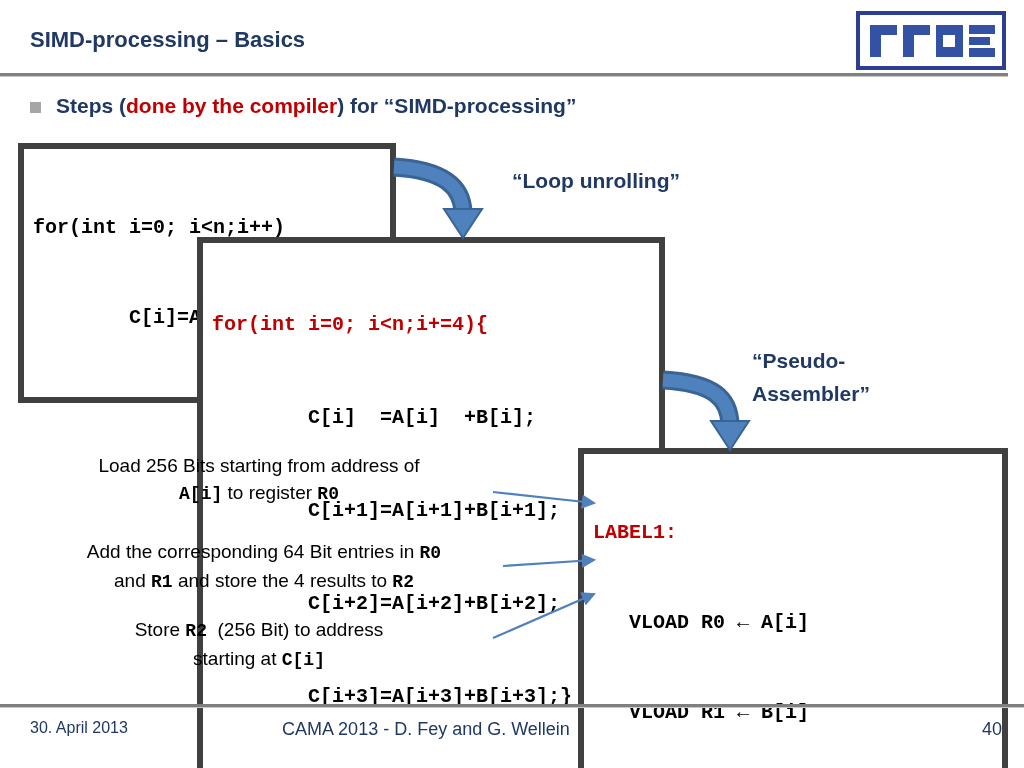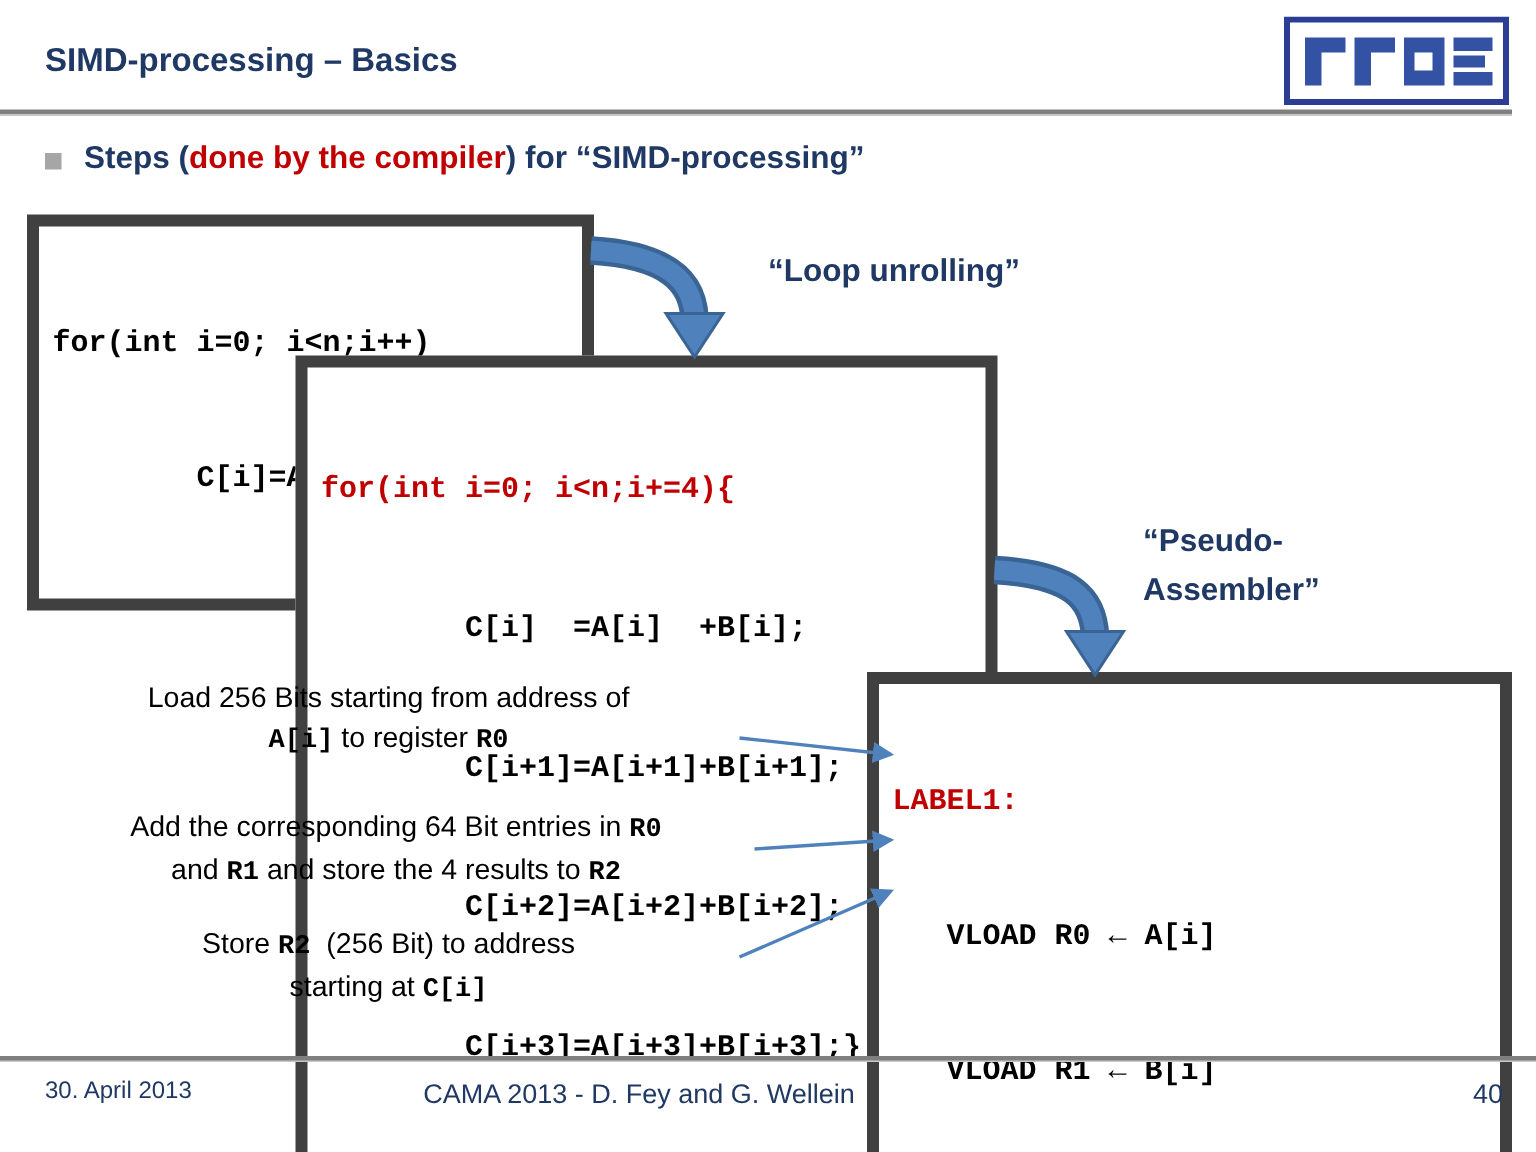--- a/index.html
+++ b/index.html
@@ -17,33 +17,33 @@
     background:#808080; border-bottom:1px solid #C9C9C9;
   }
   .logo { position:absolute; left:856px; top:11px; width:150px; height:59px; }
 
   .bullet-row { position:absolute; left:30px; top:94px; display:flex; align-items:flex-start; }
   .bullet-square { width:11px; height:11px; background:#A6A6A6; margin-top:8px; margin-right:15px; flex:none; }
   .bullet-text { font-size:21px; font-weight:bold; color:#1F3864; }
   .bullet-text .red { color:#C00000; }
 
   .code-box {
-    position:absolute; background:#ffffff; border:8px solid #404040;
+    position:absolute; background:#ffffff; border:6px solid #404040;
     font-family:"Liberation Mono","DejaVu Sans Mono",monospace;
     font-weight:bold; font-size:20px; line-height:30px;
     padding:4px 9px; white-space:pre; color:#000000;
   }
   .box1 { left:18px;  top:143px; width:378px; }
   .box2 { left:197px; top:237px; width:468px; line-height:31px; }
   .box3 { left:578px; top:448px; width:430px; }
   .code-line.red { color:#C00000; }
 
   .label { position:absolute; font-size:21px; font-weight:bold; color:#1F3864; }
   .label-loop   { left:512px; top:169px; }
-  .label-pseudo { left:752px; top:344px; line-height:33px;margin-left:10px; }
+  .label-pseudo { left:752px; top:344px; line-height:33px; }
 
   .ann { position:absolute; text-align:center; font-size:19px; line-height:27px; color:#000000; }
   .ann-line { white-space:pre; }
   .ann .code { font-family:"Liberation Mono","DejaVu Sans Mono",monospace; font-weight:bold; font-size:18px; }
   .ann1 { left:30px; top:452px; width:458px; }
   .ann2 { left:30px; top:538px; width:468px; }
   .ann3 { left:30px; top:616px; width:458px; }
 
   .overlay { position:absolute; left:0; top:0; width:1024px; height:768px; pointer-events:none; }
 

